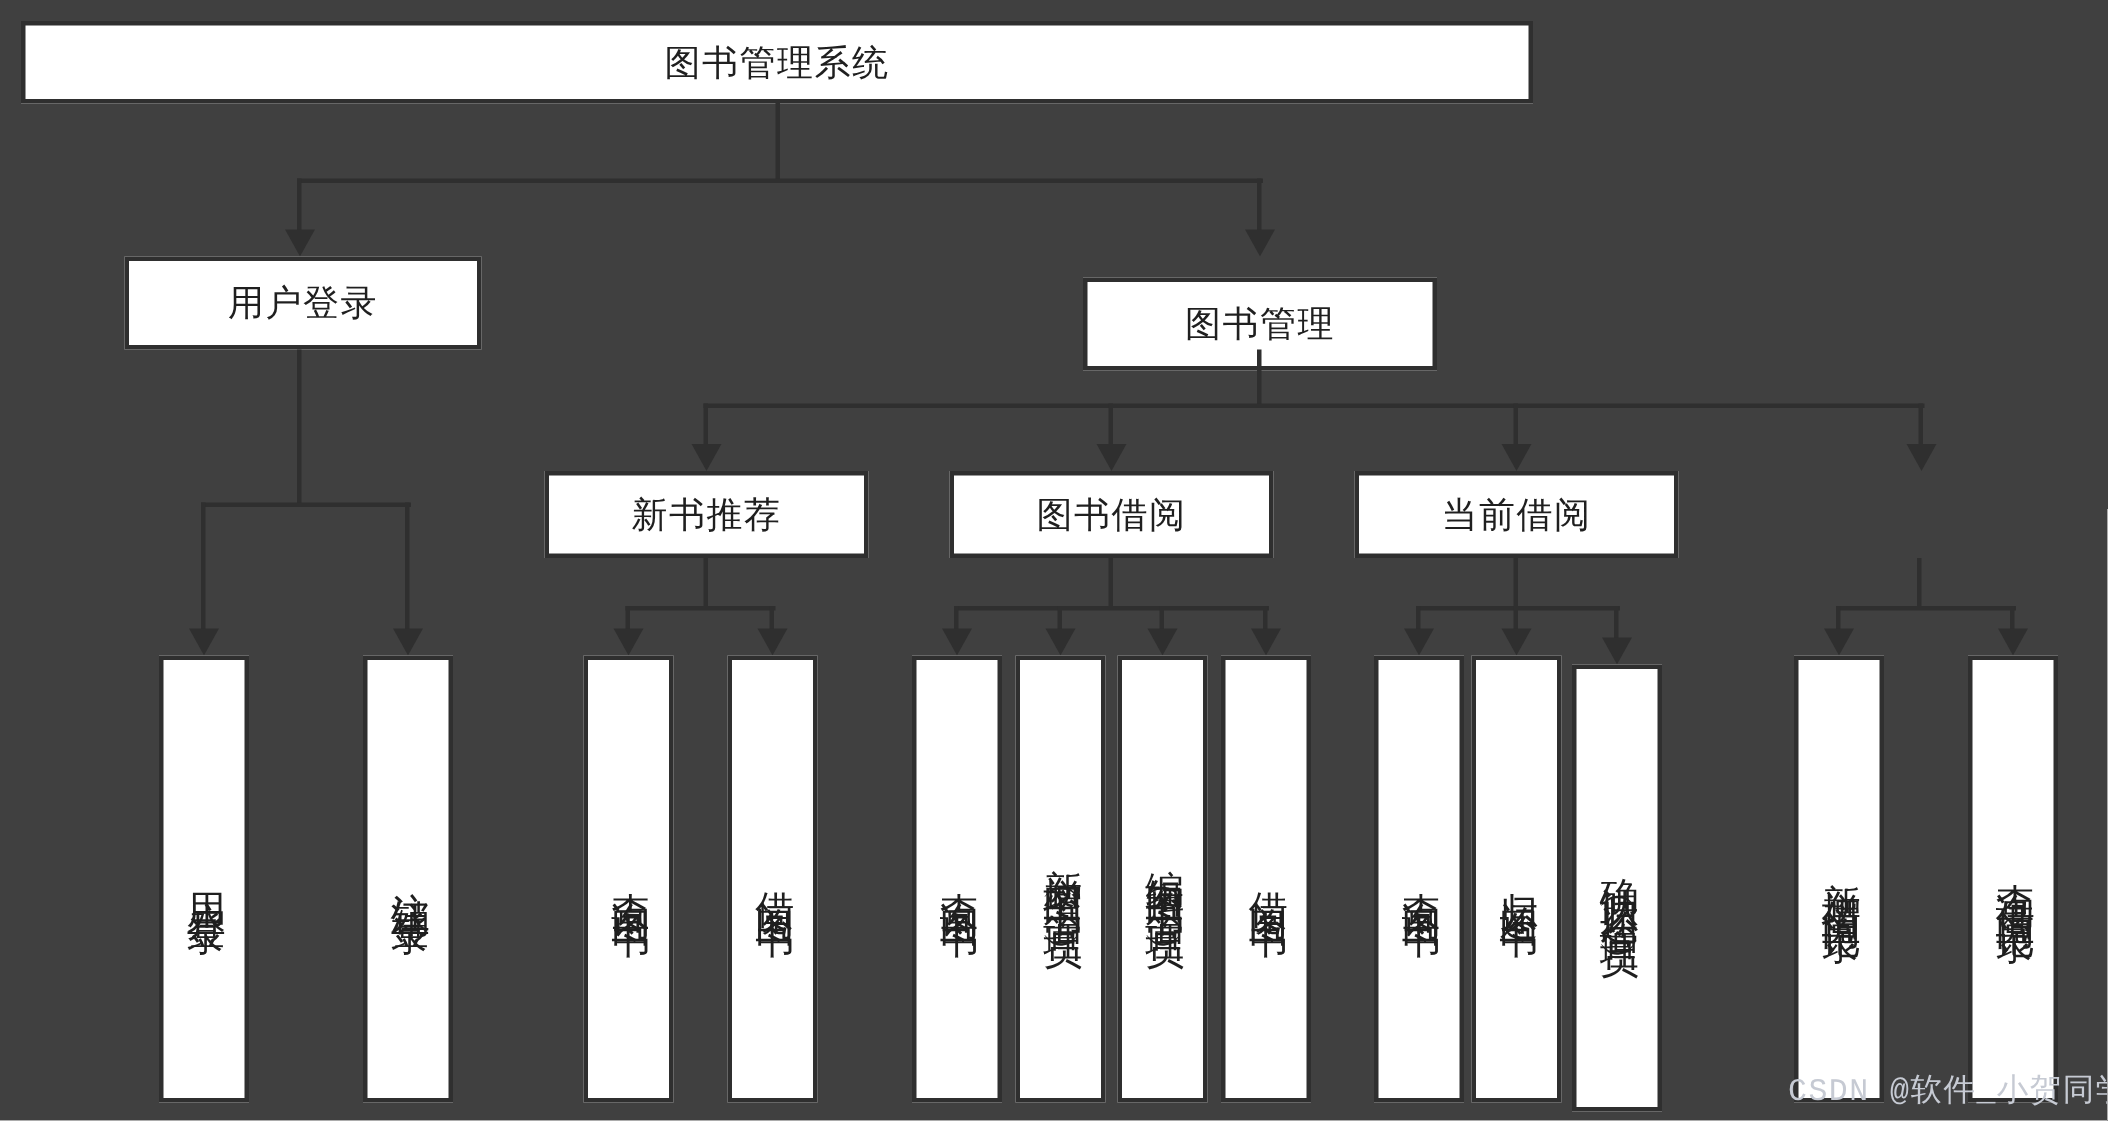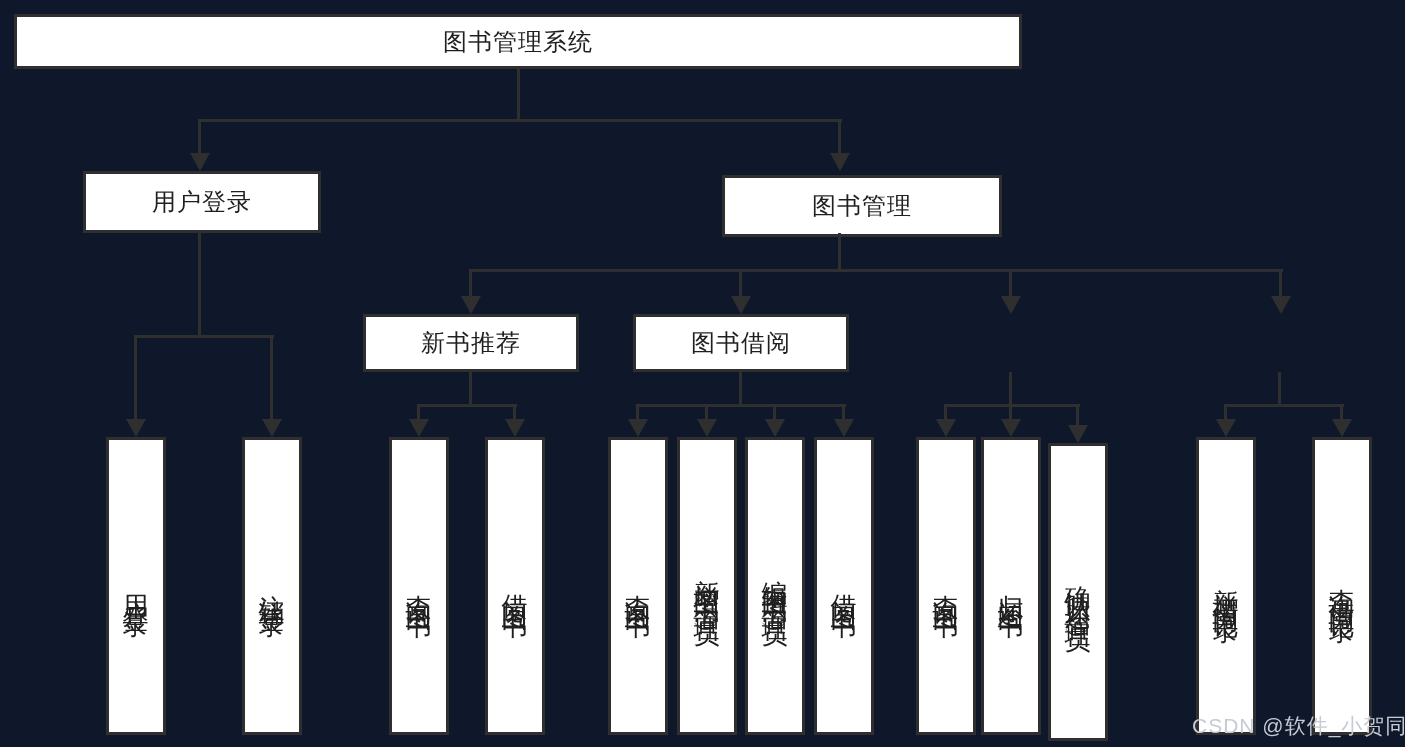--- a/index.html
+++ b/index.html
@@ -1,18 +1,18 @@
 <!DOCTYPE html>
 <html><head>
 <meta charset="utf-8">
 <style>
   html,body{margin:0;padding:0;background:#ffffff;}
   #stage{
-    position:relative;width:1405px;height:747px;background:#0f172a;overflow:hidden;
-    font-family:Liberation Sans, sans-serif;color:#1f1f1f;
+    position:relative;width:1405px;height:747px;background:#404040;overflow:hidden;
+    font-family:Liberation Mono, monospace;color:#1f1f1f;
   }
   .node{
     position:absolute;box-sizing:border-box;
     border:3px solid #2f2f2f;background:#ffffff;
     display:flex;align-items:center;justify-content:center;
     font-size:24px;letter-spacing:1px;white-space:nowrap;
   }
   .leaf{
     writing-mode:vertical-rl;text-orientation:mixed;
     font-size:26px;letter-spacing:6px;line-height:1;
@@ -37,21 +37,21 @@
   <div class="node" style="left:14px;top:14px;width:1008px;height:55px;">图书管理系统</div>
 
   <div class="vline" style="left:517px;top:68px;height:52px;"></div>
   <div class="hline" style="left:198px;top:119px;width:644px;"></div>
   <div class="vline" style="left:198px;top:119px;height:36px;"></div>
   <div class="arrow" style="left:190px;top:153px;"></div>
   <div class="vline" style="left:838px;top:119px;height:36px;"></div>
   <div class="arrow" style="left:830px;top:153px;"></div>
 
   <div class="node" style="left:83px;top:171px;width:238px;height:62px;">用户登录</div>
-  <div class="node" style="left:722px;top:175px;width:280px;height:62px;">图书管理</div>
+  <div class="node" style="left:722px;top:185px;width:236px;height:62px;">图书管理</div>
 
   <div class="vline" style="left:198px;top:233px;height:103px;"></div>
   <div class="hline" style="left:134px;top:335px;width:140px;"></div>
   <div class="vline" style="left:134px;top:335px;height:86px;"></div>
   <div class="arrow" style="left:126px;top:419px;"></div>
   <div class="vline" style="left:270px;top:335px;height:86px;"></div>
   <div class="arrow" style="left:262px;top:419px;"></div>
 
   <div class="vline" style="left:838px;top:233px;height:37px;"></div>
   <div class="hline" style="left:469px;top:269px;width:814px;"></div>
@@ -59,20 +59,21 @@
   <div class="arrow" style="left:461px;top:296px;"></div>
   <div class="vline" style="left:739px;top:269px;height:29px;"></div>
   <div class="arrow" style="left:731px;top:296px;"></div>
   <div class="vline" style="left:1009px;top:269px;height:29px;"></div>
   <div class="arrow" style="left:1001px;top:296px;"></div>
   <div class="vline" style="left:1279px;top:269px;height:29px;"></div>
   <div class="arrow" style="left:1271px;top:296px;"></div>
 
   <div class="node" style="left:633px;top:314px;width:216px;height:58px;">图书借阅</div>
   <div class="node" style="left:363px;top:314px;width:216px;height:58px;">新书推荐</div>
+  <div class="node" style="left:903px;top:314px;width:216px;height:58px;">当前借阅</div>
 
   <div class="vline" style="left:469px;top:372px;height:34px;"></div>
   <div class="hline" style="left:417px;top:404px;width:100px;"></div>
   <div class="vline" style="left:417px;top:404px;height:17px;"></div>
   <div class="arrow" style="left:409px;top:419px;"></div>
   <div class="vline" style="left:513px;top:404px;height:17px;"></div>
   <div class="arrow" style="left:505px;top:419px;"></div>
 
   <div class="vline" style="left:739px;top:372px;height:34px;"></div>
   <div class="hline" style="left:636px;top:404px;width:210px;"></div>

